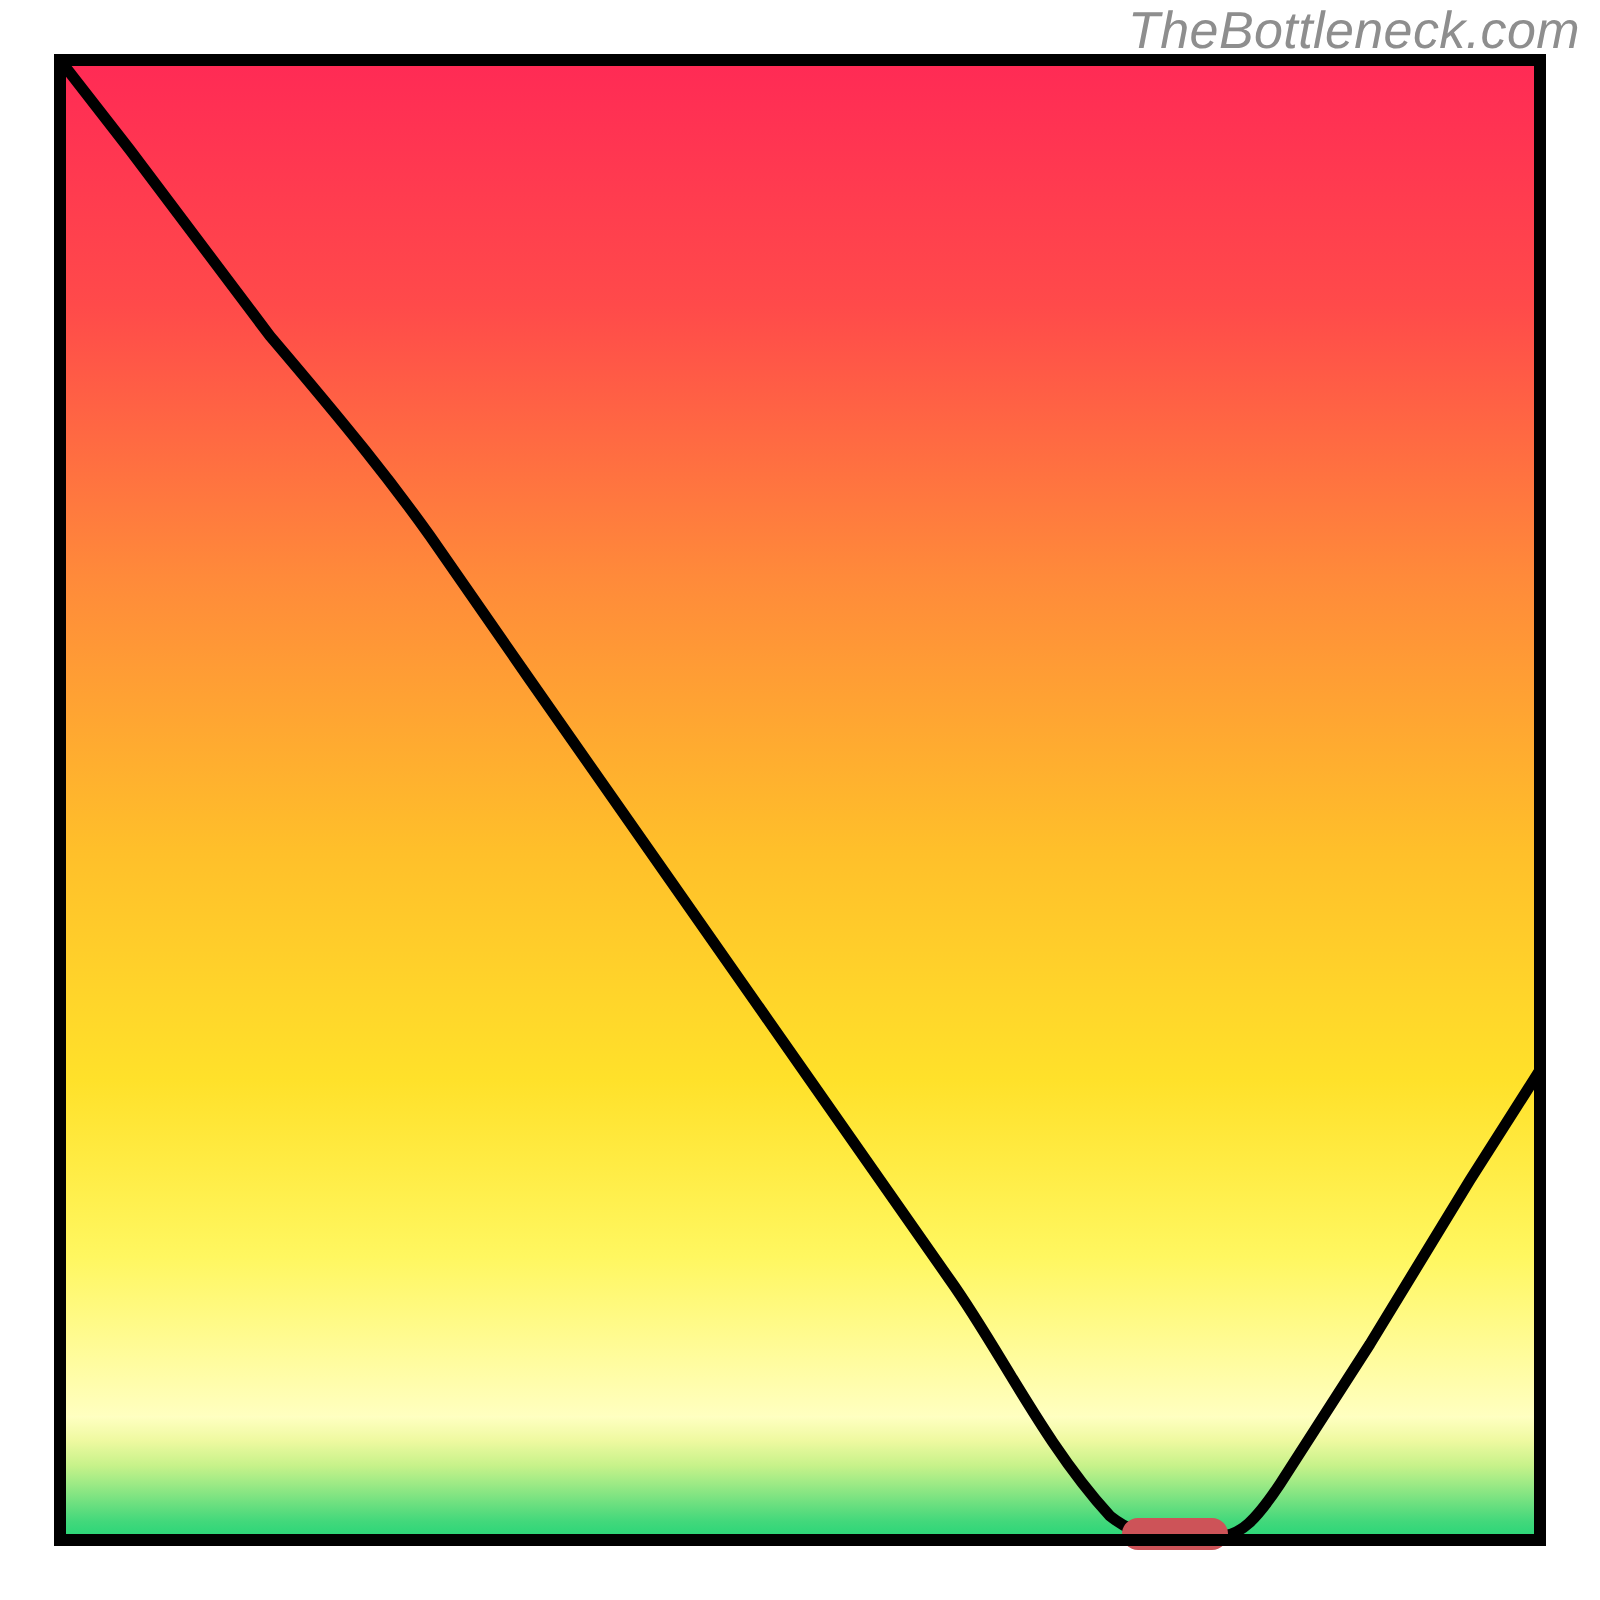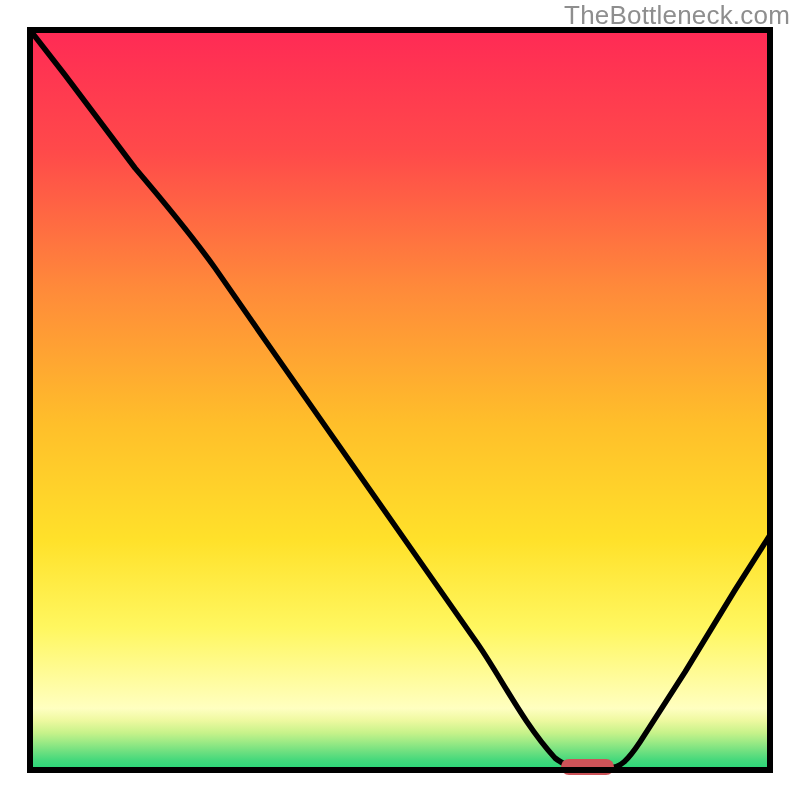--- a/index.html
+++ b/index.html
@@ -17,20 +17,21 @@
   }
   .watermark {
     position: absolute;
     top: 0px;
     right: 10px;
     color: #8e8e8e;
     font-size: 26px;
     font-weight: 400;
     letter-spacing: 0.2px;
     z-index: 30;
+    font-style: italic;
   }
   svg.plot {
     position: absolute;
     left: 0; top: 0;
     width: 800px;
     height: 800px;
   }
   .frame-rect {
     fill: none;
     stroke: #000;

